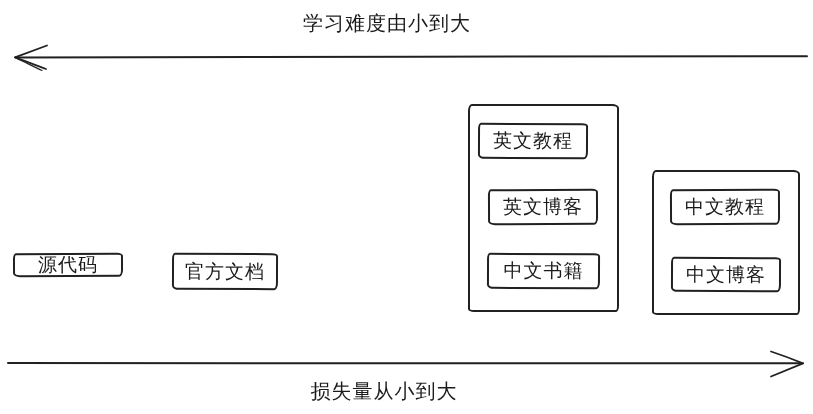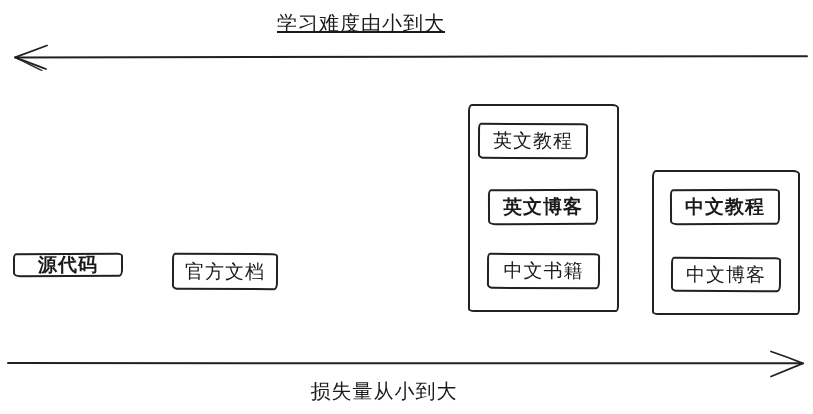--- a/index.html
+++ b/index.html
@@ -46,21 +46,21 @@
     letter-spacing: 1px;
     white-space: nowrap;
   }
   .group-box {
     position: absolute;
     box-sizing: border-box;
     border: 2px solid #212121;
     border-radius: 4px 7px 3px 6px / 7px 4px 6px 3px;
     background: #ffffff;
   }
-  .tilt-a { transform: rotate(-0.25deg); font-weight: bold; }
+  .tilt-a { transform: rotate(-0.25deg); }
   .tilt-b { transform: rotate(0.2deg); }
 </style>
 </head>
 <body>
 
 <div class="canvas">
 
   <svg class="arrow-layer" viewBox="0 0 813 414" xmlns="http://www.w3.org/2000/svg">
 
     <g fill="none" stroke-linecap="round" stroke-linejoin="round">
@@ -70,21 +70,21 @@
       <path d="M 42 70.5 C 33 66.5, 24 61.5, 17 58.5" stroke-width="1.2" stroke="#212121"></path>
     </g>
 
     <g fill="none" stroke-linecap="round" stroke-linejoin="round">
       <path d="M 8 363 C 260 364, 560 362.4, 800 363.2" stroke-width="2" stroke="#212121"></path>
       <path d="M 771 351.5 C 786 356.5, 796 360.5, 803 363.3" stroke-width="1.8" stroke="#212121"></path>
       <path d="M 803 363.3 C 795 366.5, 783 371.5, 771 376.5" stroke-width="1.8" stroke="#212121"></path>
     </g>
   </svg>
 
-  <div class="axis-label" style="left:361px; top:12px;text-decoration:underline;">学习难度由小到大</div>
+  <div class="axis-label" style="left:387px; top:12px;">学习难度由小到大</div>
 
   <div class="axis-label" style="left:384px; top:380px;">损失量从小到大</div>
 
   <div class="sketch-box tilt-a" style="left:13px; top:253px; width:110px; height:24px;">源代码</div>
 
   <div class="sketch-box tilt-b" style="left:172px; top:253px; width:106px; height:37px;">官方文档</div>
 
 
   <div class="group-box" style="left:468px; top:104px; width:151px; height:208px;">
     <div class="sketch-box tilt-b" style="left:8px; top:17px; width:110px; height:36px;">英文教程</div>

